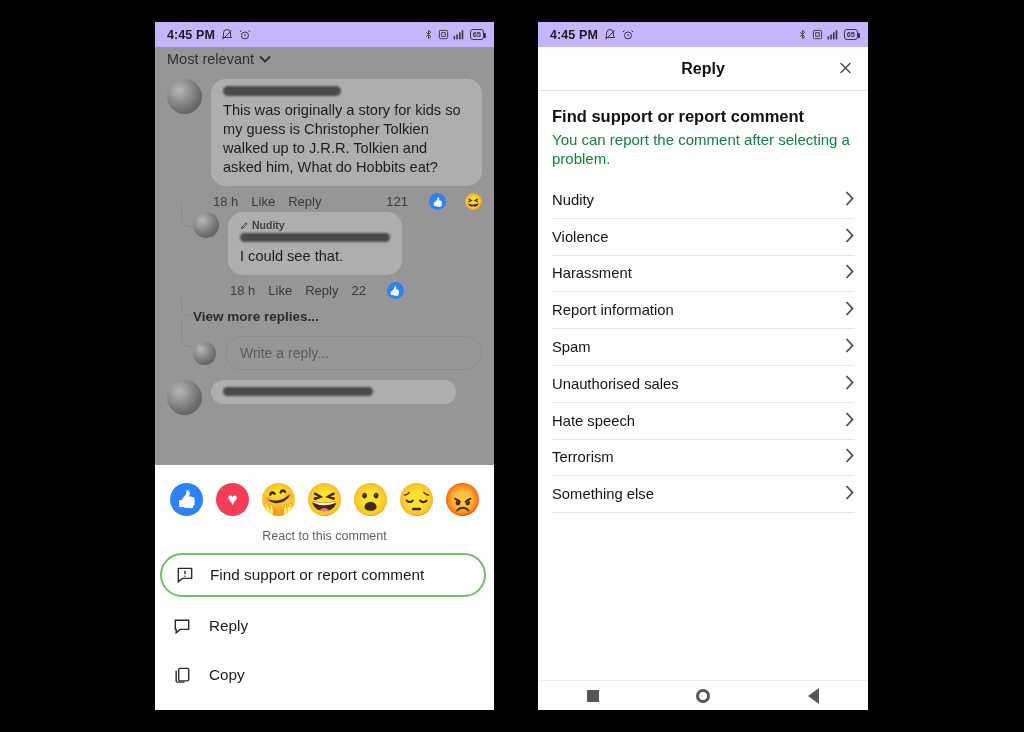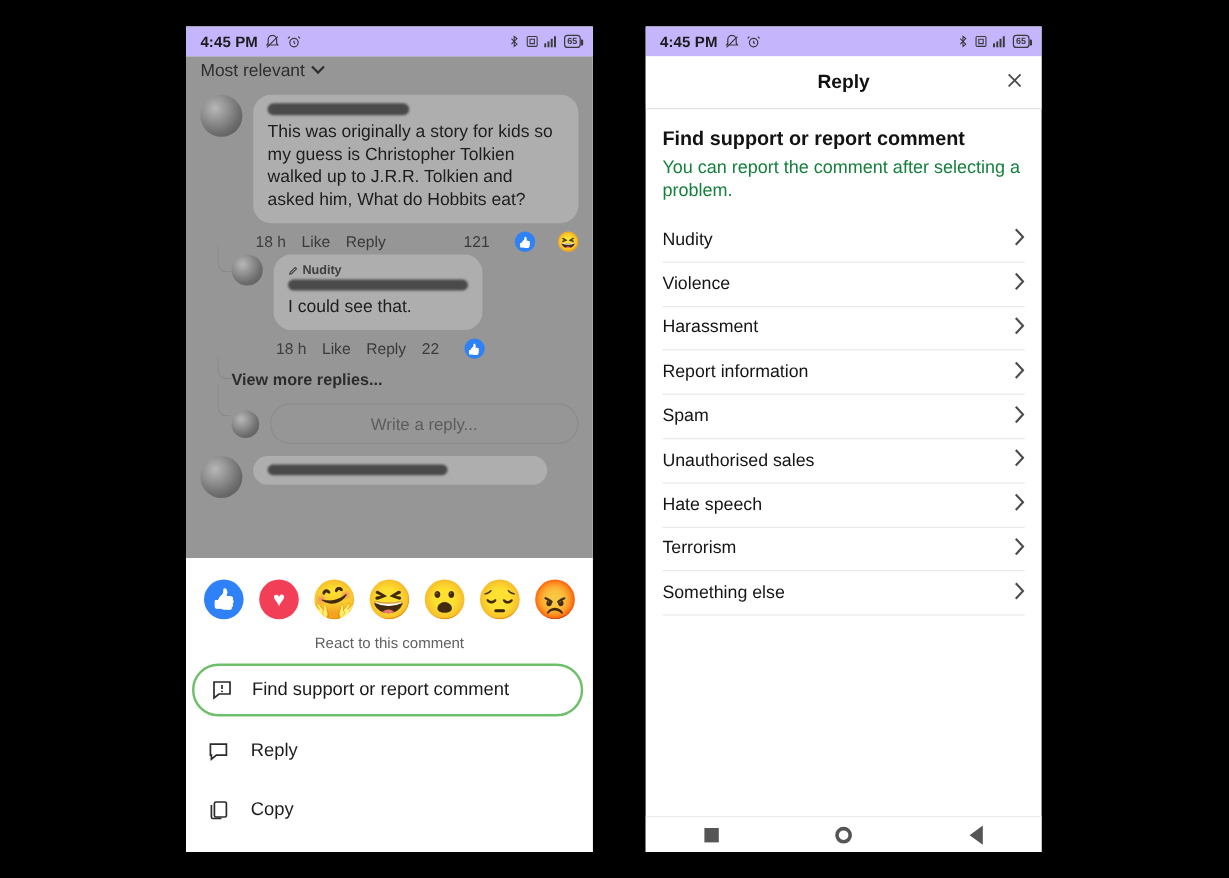--- a/index.html
+++ b/index.html
@@ -96,21 +96,21 @@
     border-bottom-left-radius:8px;
   }
   .replyrow { display:flex; align-items:center; gap:9px; padding:12px 12px 0 38px; position:relative; }
   .replyrow::before {
     content:""; position:absolute; left:26px; top:-4px; width:11px; height:26px;
     border-left:1.5px solid #8a8a8a; border-bottom:1.5px solid #8a8a8a;
     border-bottom-left-radius:8px;
   }
   .replybox {
     flex:1; border:1.4px solid #8c8c8c; border-radius:17px; padding:8px 14px;
-    font-size:14px; color:#5c5c5c;text-align:center;
+    font-size:14px; color:#5c5c5c;
   }
 
   
   .sheet { background:#fff; height:245px; padding-top:14px; }
   .emoji-row { display:flex; align-items:center; justify-content:center; gap:13px; padding:4px 0 0; }
   .emo { width:33px; height:33px; border-radius:50%; position:relative;
          display:flex; align-items:center; justify-content:center; font-size:30px; }
   .emo.blue { background:#2e81f7; }
   .emo.blue::after { content:"\1F44D"; font-size:17px; filter:grayscale(1) brightness(4); }
   .emo.red { background:#f33e58; }

